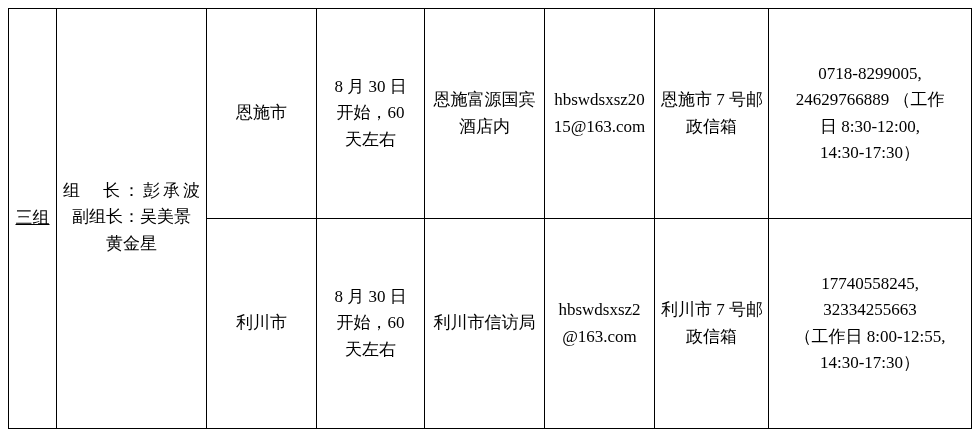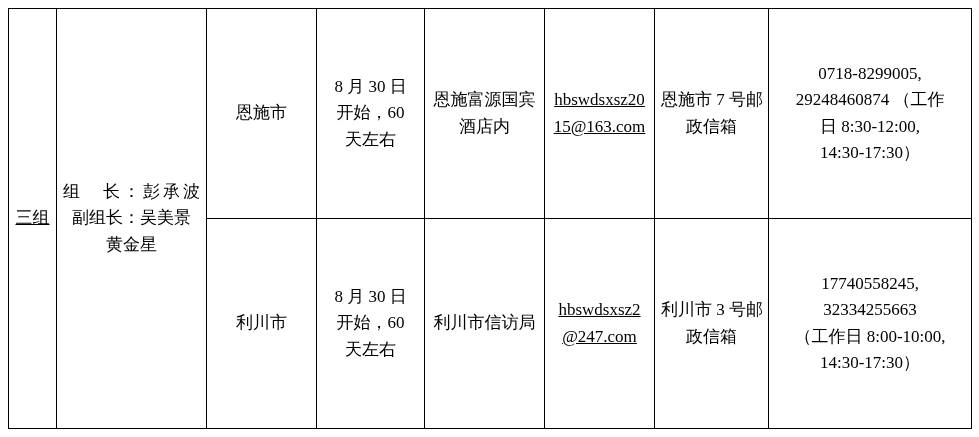--- a/index.html
+++ b/index.html
@@ -34,21 +34,21 @@
     vertical-align: middle;
     font-size: 17px;
     line-height: 1.55;
     padding: 4px 6px;
     box-sizing: border-box;
     word-wrap: break-word;
     overflow-wrap: break-word;
   }
   
   .c-group   { width: 48px; text-decoration: underline; }
-  .c-leaders { width: 150px; }
+  .c-leaders { width: 150px; font-family: Liberation Mono, monospace; }
   .c-area    { width: 110px; }
   .c-time    { width: 108px; }
   .c-place   { width: 120px; }
   .c-email   { width: 110px; }
   .c-mail    { width: 114px; }
   .c-phone   { width: 203px; margin-top: 26px; }
 
   .leaders-cell {
     text-align: justify;
     text-align-last: center;
@@ -60,21 +60,20 @@
     display: block;
     white-space: nowrap;
   }
   .leaders-line.spread {
     text-align: justify;
     text-align-last: justify;
   }
   .email-cell {
     word-break: break-all;
     line-height: 1.5;
-    text-decoration: underline;
   }
   .phone-cell {
     line-height: 1.55;
     padding-left: 10px;
     padding-right: 10px;
   }
   .nowrapline { white-space: nowrap; }
 </style>
 </head>
 <body>
@@ -99,42 +98,42 @@
           <span class="nowrapline">恩施富源国宾</span><br>
           <span class="nowrapline">酒店内</span>
         </td>
         <td class="c-email email-cell">hbswdsxsz2015@163.com</td>
         <td class="c-mail">
           <span class="nowrapline">恩施市 7 号邮</span><br>
           <span class="nowrapline">政信箱</span>
         </td>
         <td class="c-phone phone-cell">
           <span class="nowrapline">0718-8299005,</span><br>
-          <span class="nowrapline">29248460874 （工作</span><br>
+          <span class="nowrapline">24629766889 （工作</span><br>
           <span class="nowrapline">日 8:30-12:00,</span><br>
           <span class="nowrapline">14:30-17:30）</span>
         </td>
       </tr>
       <tr>
         <td class="c-area">利川市</td>
         <td class="c-time">
           <span class="nowrapline">8 月 30 日</span><br>
           <span class="nowrapline">开始，60</span><br>
           <span class="nowrapline">天左右</span>
         </td>
         <td class="c-place">
           <span class="nowrapline">利川市信访局</span>
         </td>
-        <td class="c-email email-cell">hbswdsxsz2@247.com</td>
+        <td class="c-email email-cell">hbswdsxsz2@163.com</td>
         <td class="c-mail">
-          <span class="nowrapline">利川市 3 号邮</span><br>
+          <span class="nowrapline">利川市 7 号邮</span><br>
           <span class="nowrapline">政信箱</span>
         </td>
         <td class="c-phone phone-cell">
           <span class="nowrapline">17740558245,</span><br>
           <span class="nowrapline">32334255663</span><br>
-          <span class="nowrapline">（工作日 8:00-10:00,</span><br>
+          <span class="nowrapline">（工作日 8:00-12:55,</span><br>
           <span class="nowrapline">14:30-17:30）</span>
         </td>
       </tr>
     </tbody>
   </table>
 </div>
 
 </body></html>

